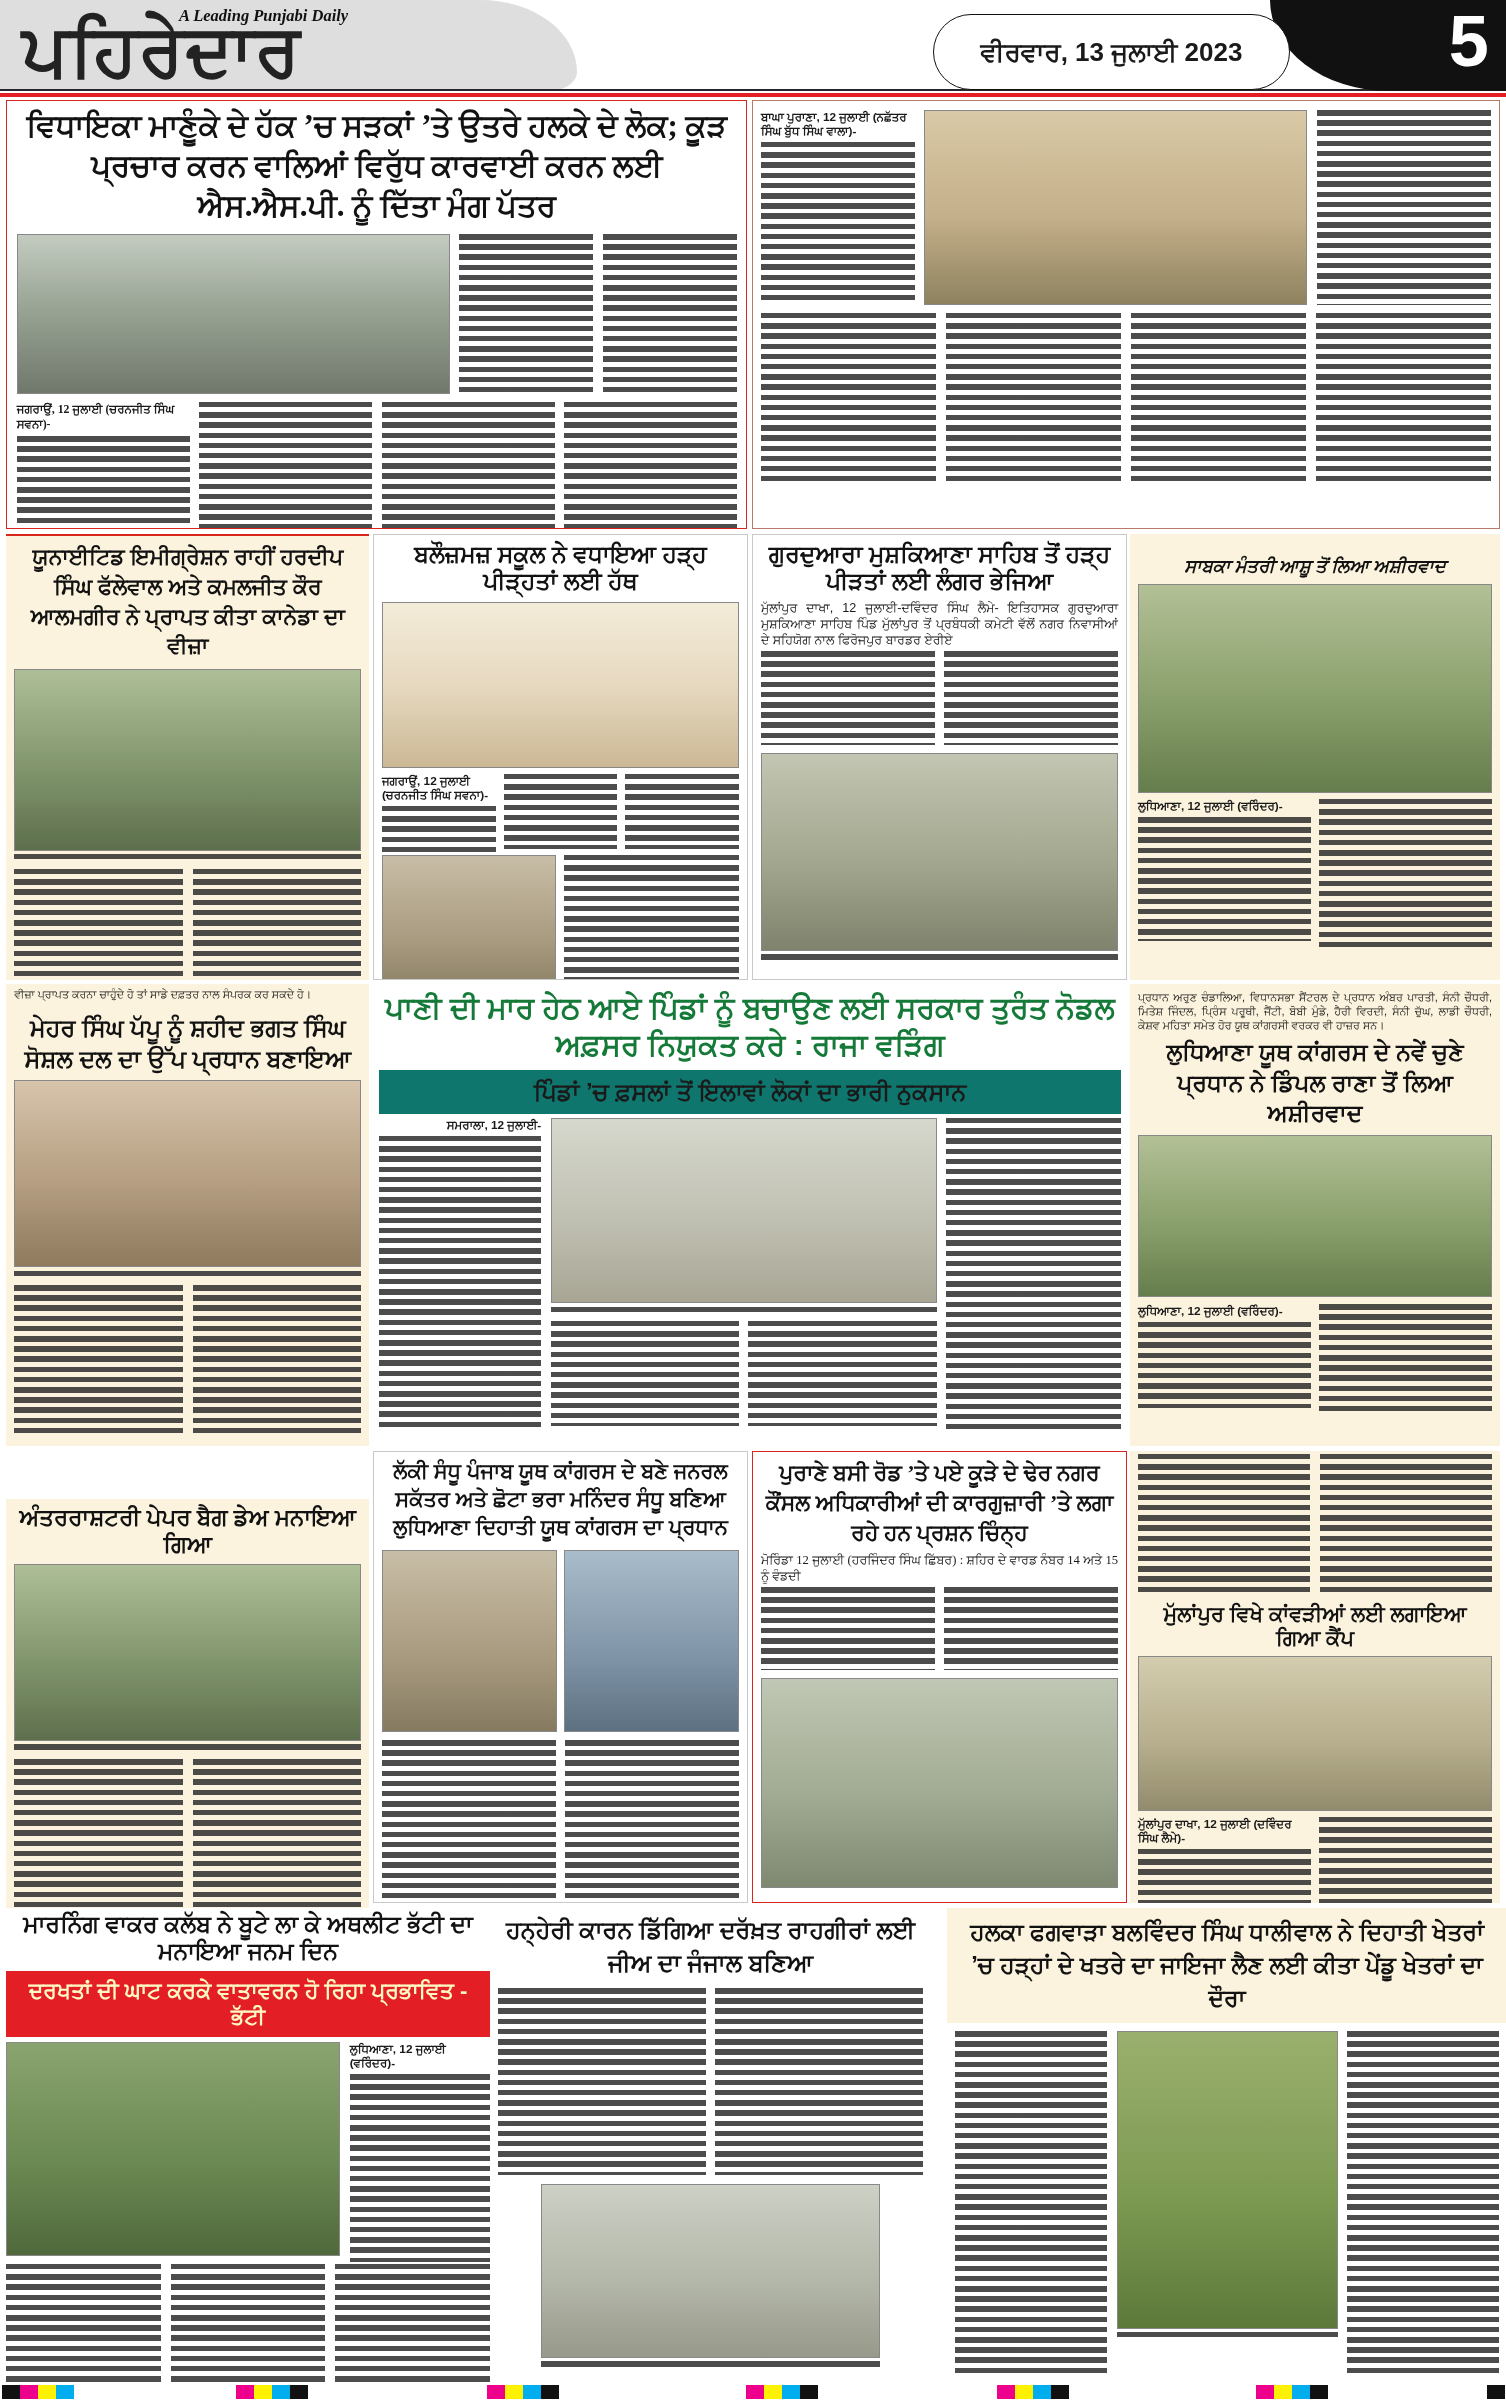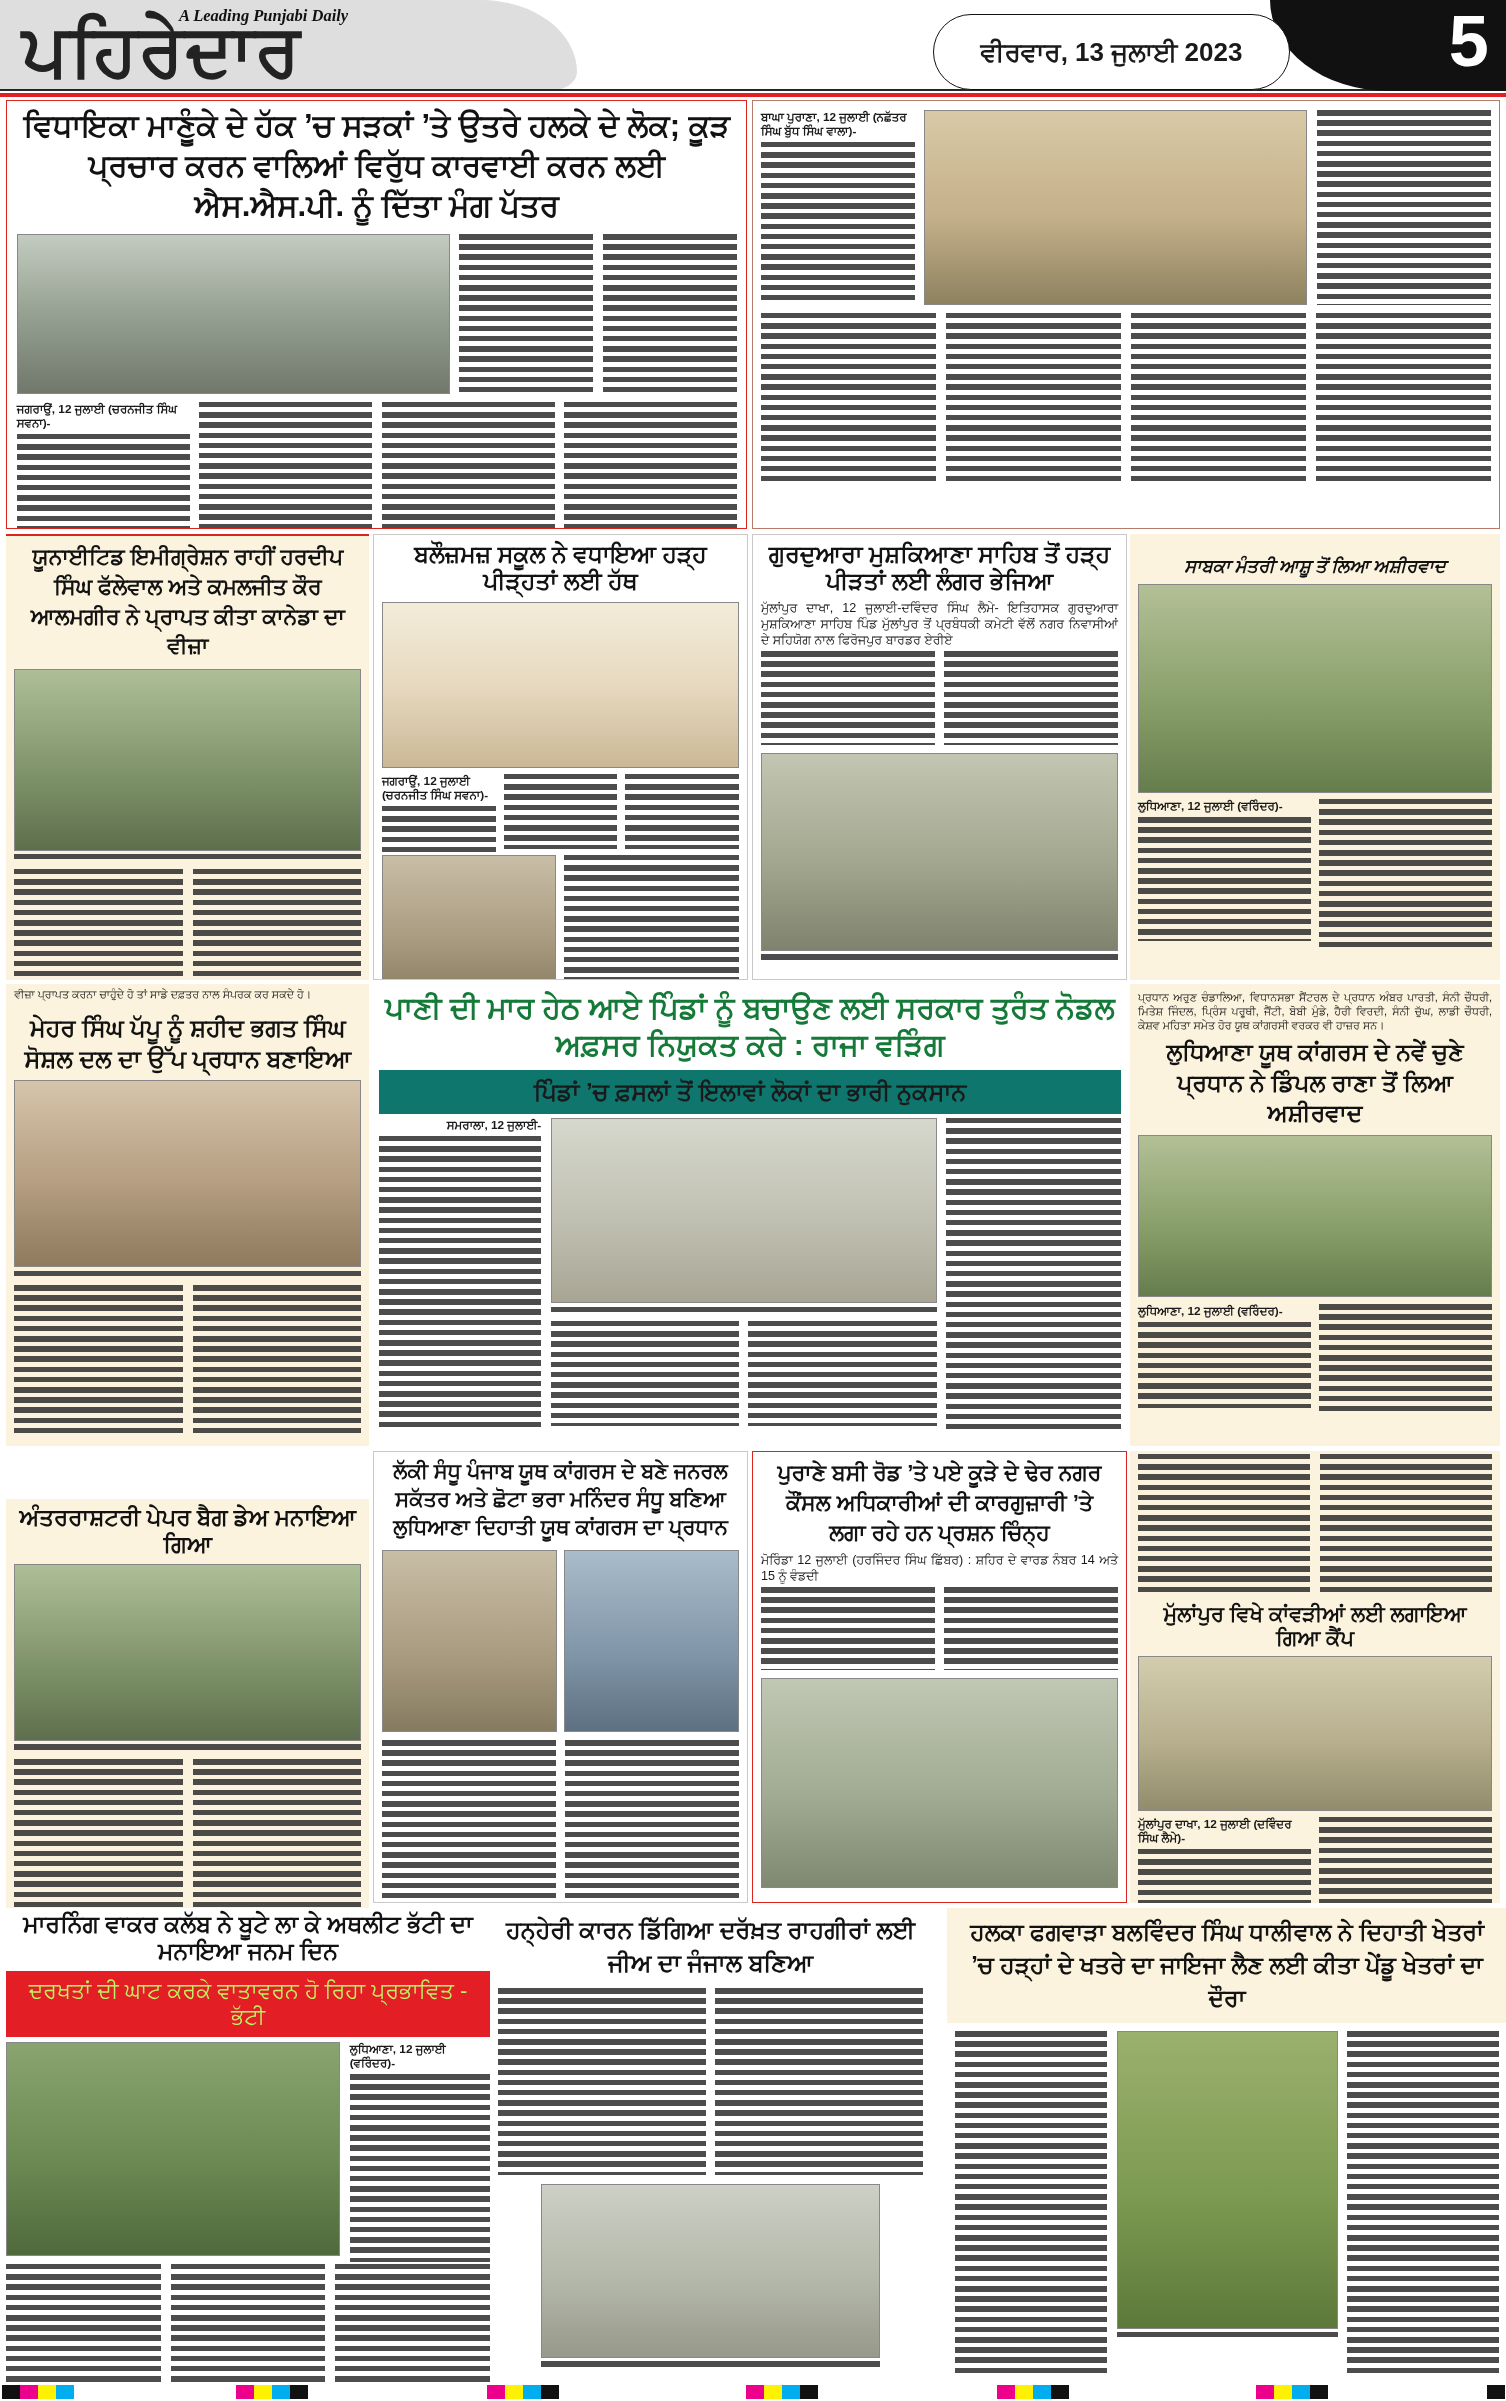--- a/index.html
+++ b/index.html
@@ -16,25 +16,25 @@
              border:1.6px solid #111;border-radius:47px;display:flex;align-items:center;justify-content:center;
              font-size:26px;font-weight:bold;z-index:3;}
   .corner-black{position:absolute;right:0;top:0;width:236px;height:91px;background:#111;
                 border-bottom-left-radius:133px 102px;z-index:2;}
   .page-num{position:absolute;right:17.3px;top:1.6px;color:#fff;font-size:72px;font-weight:800;z-index:4;line-height:1.1;}
   .rule-dark{position:absolute;left:0;top:89px;width:1506px;height:1.6px;background:#26262e;}
   .rule-red{position:absolute;left:0;top:93px;width:1506px;height:3.9px;background:#e31e24;}
   
   .article{position:absolute;overflow:hidden;box-sizing:border-box;background:#fff;}
   .cream{background:#fbf3dd;}
-  .redbox{border:1.6px solid #d9251c;}
+  .redbox{border:1.6px solid #d9251c;font-family:Liberation Serif, serif;}
   .hl{font-weight:800;text-align:center;color:#121212;margin:0;padding:1.6px 4.7px;}
   .hl-green{color:#157a38;}
   .subband{background:#0f766e;text-align:center;font-weight:800;font-size:24px;padding:7.9px 3.1px;margin:4.7px 0;}
-  .strip-red{background:#e31e24;color:#bef264;text-align:center;font-weight:400;font-size:22px;
+  .strip-red{background:#e31e24;color:#fef9c3;text-align:center;font-weight:700;font-size:22px;
              padding:7px 3.1px;margin:4.7px 0;}
   .dl{font-weight:bold;font-size:11.8px;margin-bottom:3.9px;}
   .para{font-size:11.8px;line-height:1.28;text-align:justify;margin:3.1px 0;}
   .greek{background:repeating-linear-gradient(to bottom,rgba(45,45,45,.85) 0px,rgba(45,45,45,.85) 5.5px,
           transparent 5.5px,transparent 10.2px);}
   .cols{display:flex;gap:9.4px;}
   .col{flex:1;}
   .photo{position:relative;border:0.8px solid #888;box-sizing:border-box;}
   .cap{height:8.6px;margin-top:3.1px;}
   

